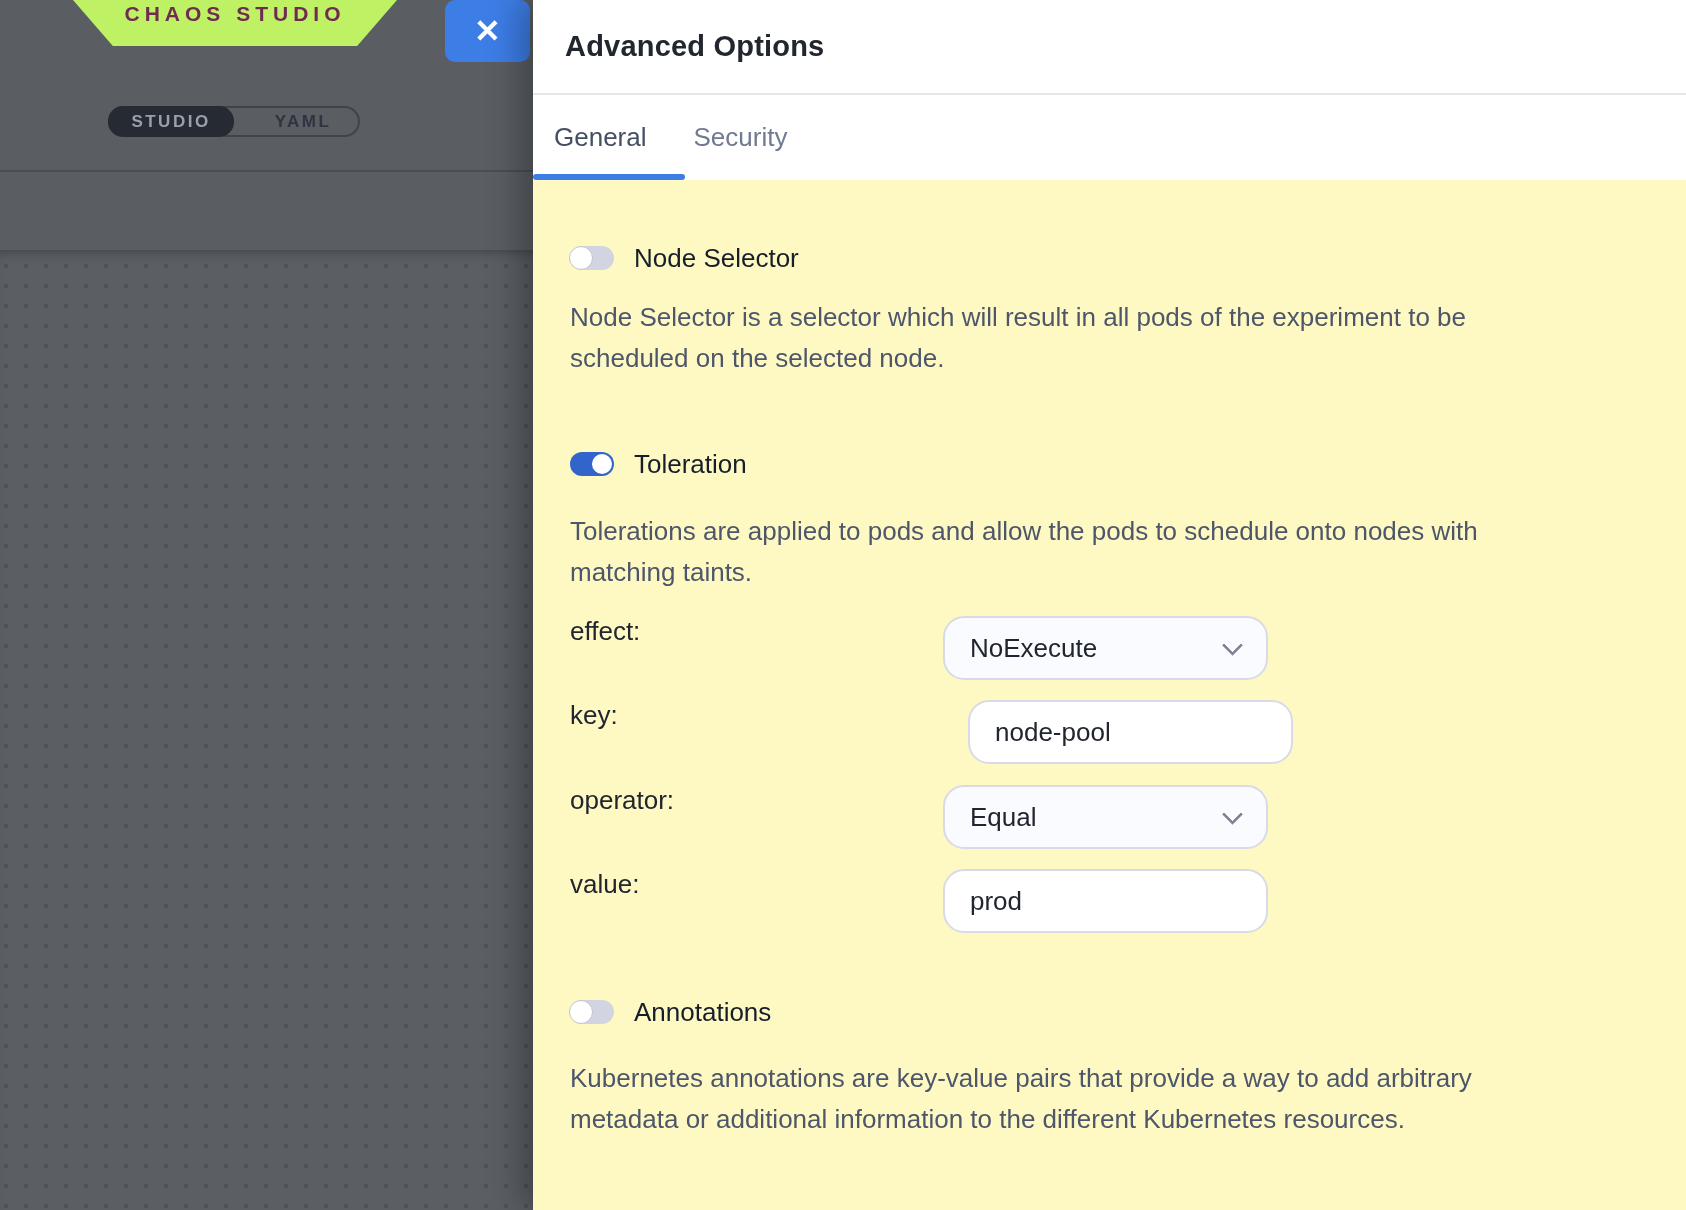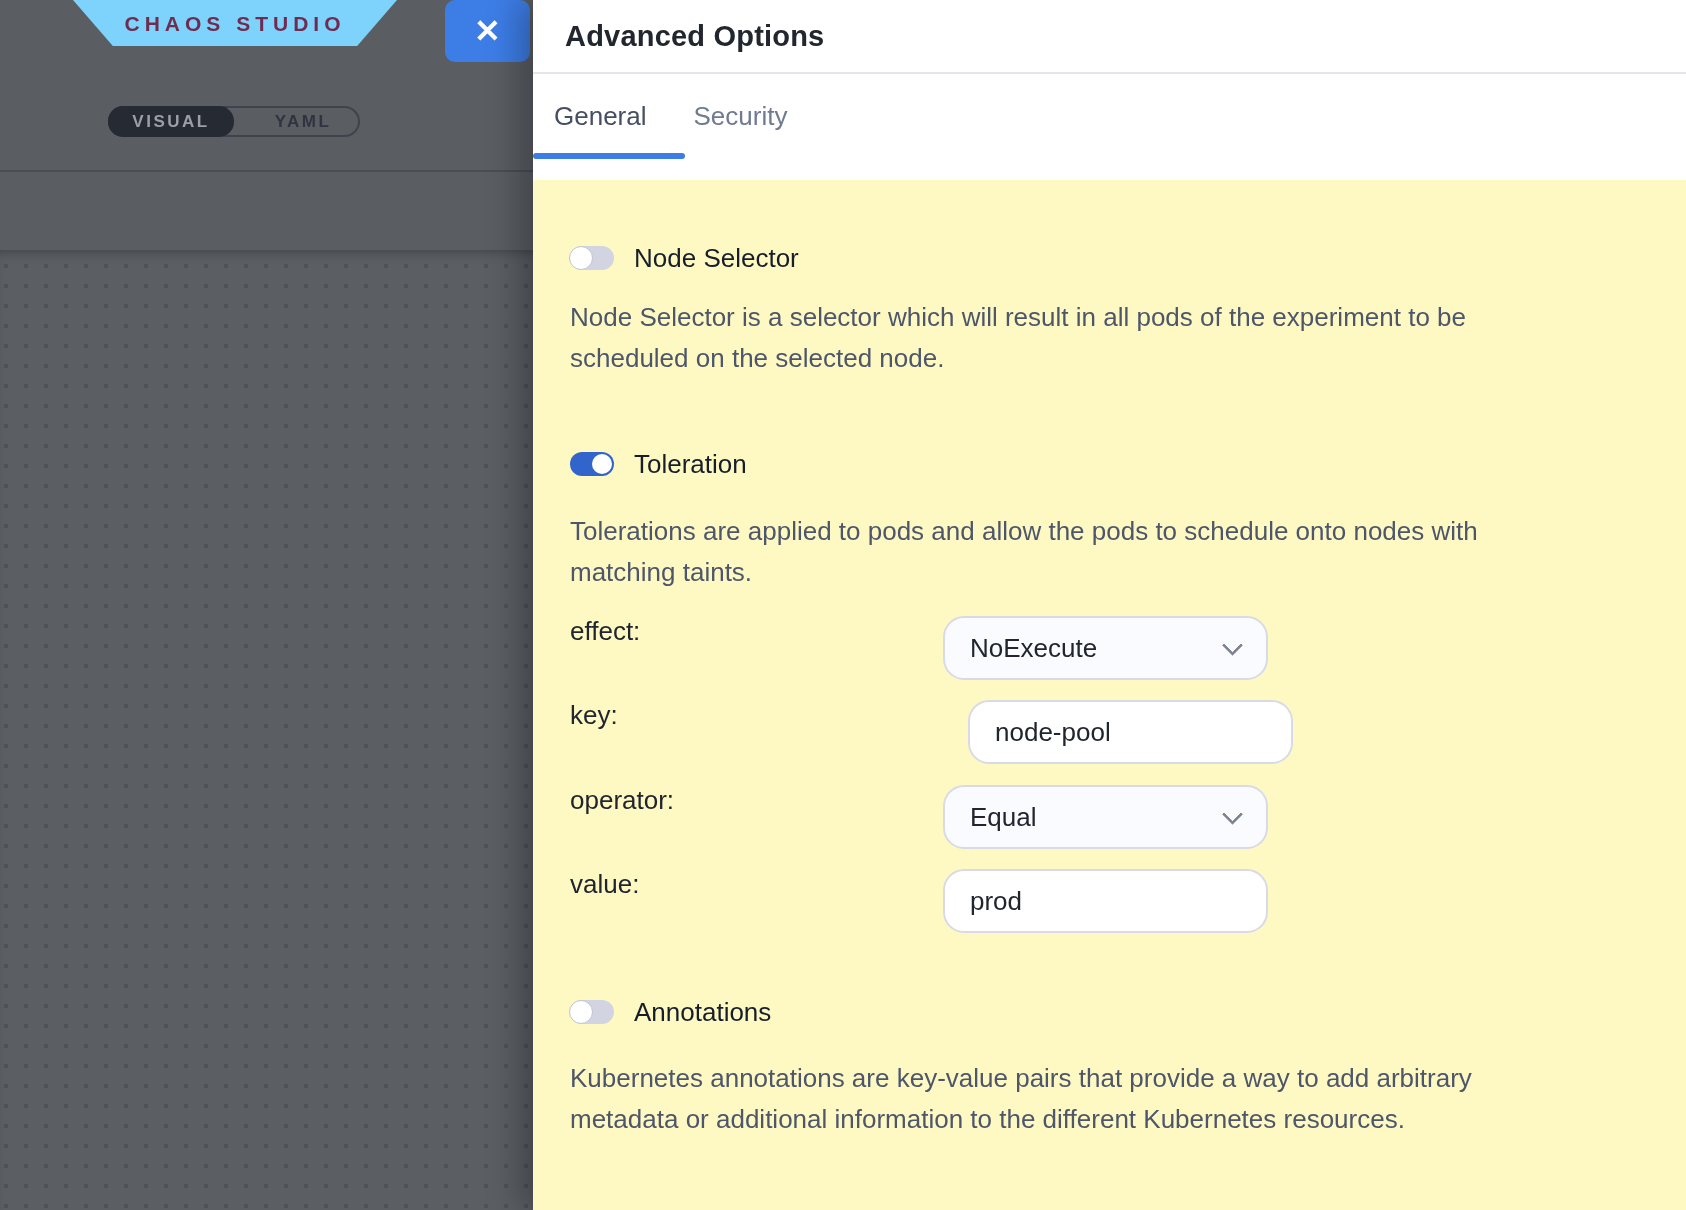--- a/index.html
+++ b/index.html
@@ -9,23 +9,23 @@
     background:#5a5e63;
     position:relative;
     overflow:hidden;
   }
 
   
   .left-pane { position:absolute; left:0; top:0; width:533px; height:1210px; background:#5a5e63; }
 
   .banner {
     position:absolute; left:73px; top:0; width:324px; height:46px;
-    background:#7dd3fc;
+    background:#bef264;
     clip-path:polygon(0 0,100% 0,87.7% 100%,12.3% 100%);
-    display:flex; align-items:center; justify-content:center;
+    display:flex; align-items:flex-start; justify-content:center;
   }
   .brand-label {
     font-size:21px; font-weight:700; letter-spacing:5px; color:#6f2c50; padding-top:2px;
   }
 
   .close-button {
     position:absolute; left:445px; top:0; width:85px; height:62px;
     background:#3d7de6; border-radius:10px;
     display:flex; align-items:center; justify-content:center;
     cursor:pointer;
@@ -55,21 +55,21 @@
     background-size:20px 20px; background-position:-4px 6px;
     box-shadow:inset 0 10px 12px -8px rgba(0,0,0,0.30);
   }
 
   
   .panel {
     position:absolute; left:533px; top:0; width:1153px; height:1210px;
     background:#ffffff; box-shadow:-14px 0 30px rgba(0,0,0,0.28);
   }
   .panel-header {
-    height:74px; border-bottom:2px solid #e3e6eb;
+    height:95px; border-bottom:2px solid #e3e6eb;
     display:flex; align-items:center; padding-left:32px;
   }
   .panel-title { font-size:29px; font-weight:600; color:#22272f; letter-spacing:0.2px; }
 
   .tab-bar { position:relative; height:85px; display:flex; align-items:center; padding-left:21px; gap:47px; }
   .tab { font-size:26px; cursor:pointer; }
   .tab.active { color:#454e63; }
   .tab.inactive { color:#707a90; }
   .tab-underline { position:absolute; left:0; bottom:0; width:152px; height:6px; background:#3d7de6; border-radius:3px; }
 
@@ -123,21 +123,21 @@
 <div class="left-pane">
   <div class="banner">
     <span class="brand-label">CHAOS STUDIO</span>
   </div>
 
   <div class="close-button">
     <span class="close-x">✕</span>
   </div>
 
   <div class="mode-toggle">
-    <div class="mode-seg active">VISUAL</div>
+    <div class="mode-seg active">STUDIO</div>
     <div class="mode-seg inactive">YAML</div>
   </div>
 
   <div class="backdrop-divider"></div>
 
   <div class="canvas"></div>
 </div>
 
 <div class="panel">
 

